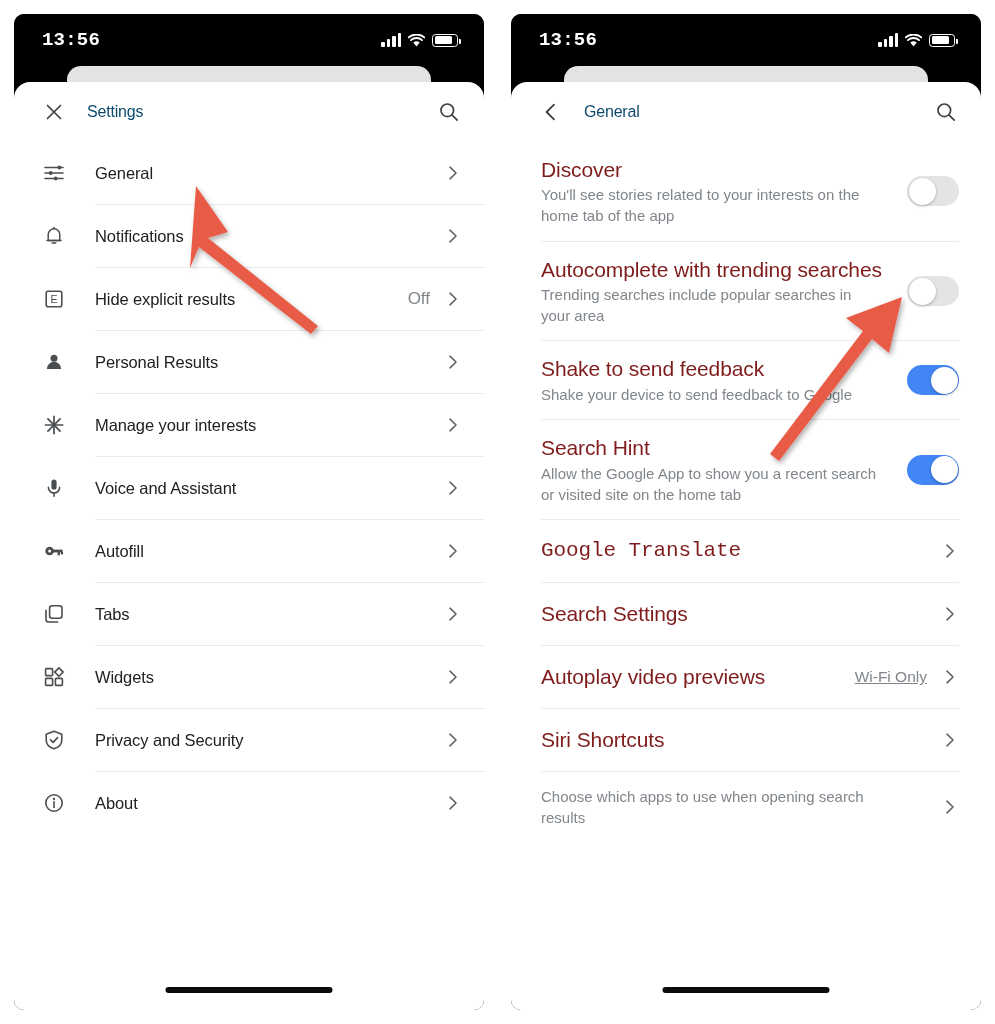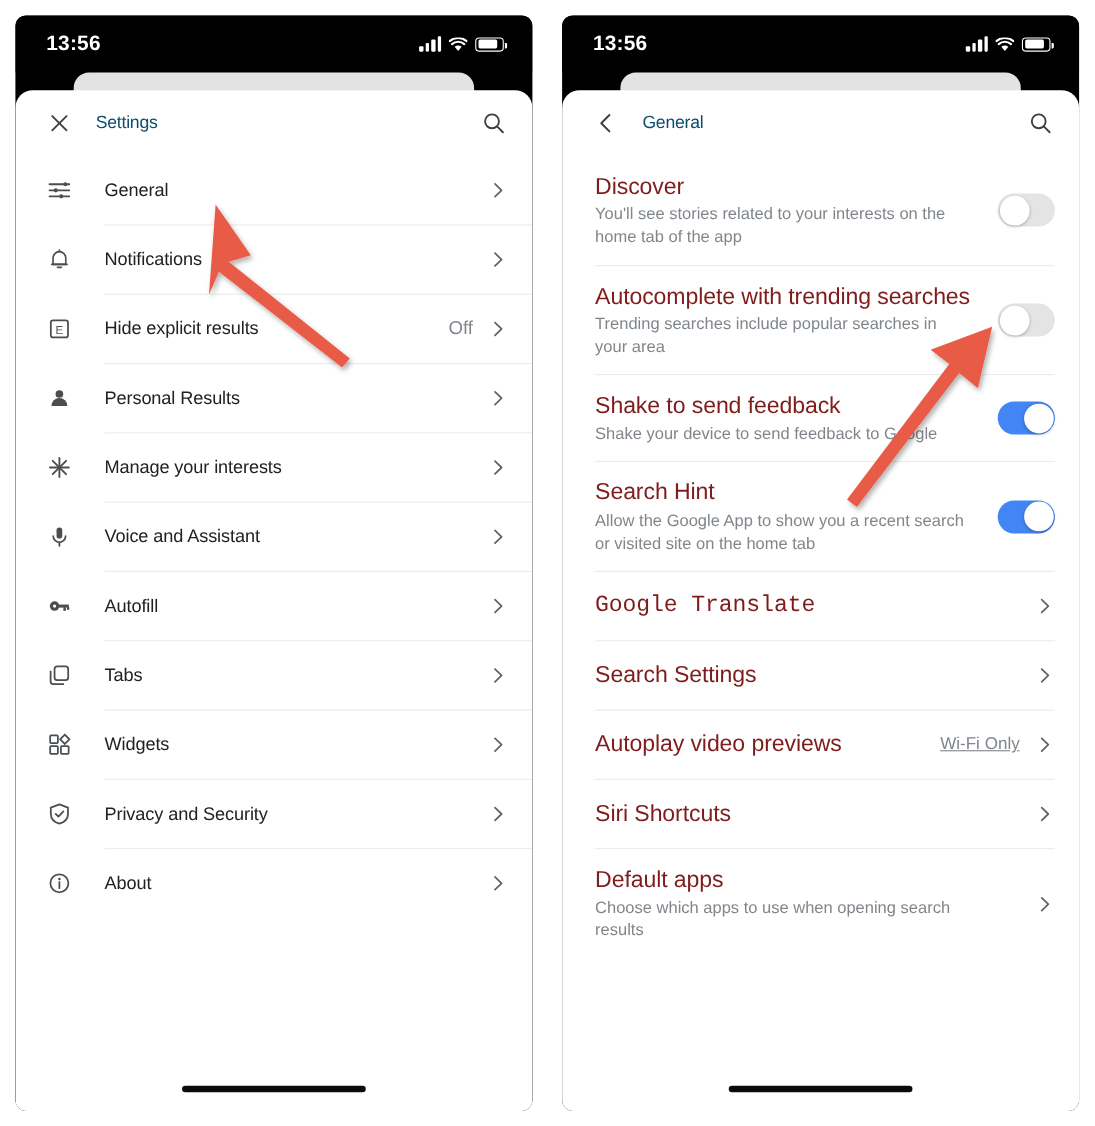--- a/index.html
+++ b/index.html
@@ -31,20 +31,21 @@
   
   .statusbar {
     position: relative;
     height: 52px;
     background: #000000;
     display: flex;
     align-items: center;
     justify-content: space-between;
     padding: 0 26px 0 28px;
     color: #ffffff;
+    font-family: Liberation Mono, monospace;
   }
   .status-time {
     font-size: 19px;
     font-weight: bold;
     letter-spacing: 0.2px;
     color: #ffffff;
   }
   .status-icons {
     display: flex;
     align-items: center;
@@ -606,21 +607,20 @@
           <div class="chev">
             <svg width="18" height="18" viewBox="0 0 18 18">
                 <path d="M6 3.2 L12 9 L6 14.8" stroke="#5f6368" stroke-width="1.6" fill="none" stroke-linecap="round" stroke-linejoin="round"></path>
               </svg>
           </div>
         </div>
         <div class="divider2"></div>
 
         <div class="row2">
           <div class="txt">
-            <div class="t1">Default apps</div>
             <div class="t2">Choose which apps to use when opening search results</div>
           </div>
           <div class="val2"></div>
           <div class="chev">
             <svg width="18" height="18" viewBox="0 0 18 18">
                 <path d="M6 3.2 L12 9 L6 14.8" stroke="#5f6368" stroke-width="1.6" fill="none" stroke-linecap="round" stroke-linejoin="round"></path>
               </svg>
           </div>
         </div>
 

